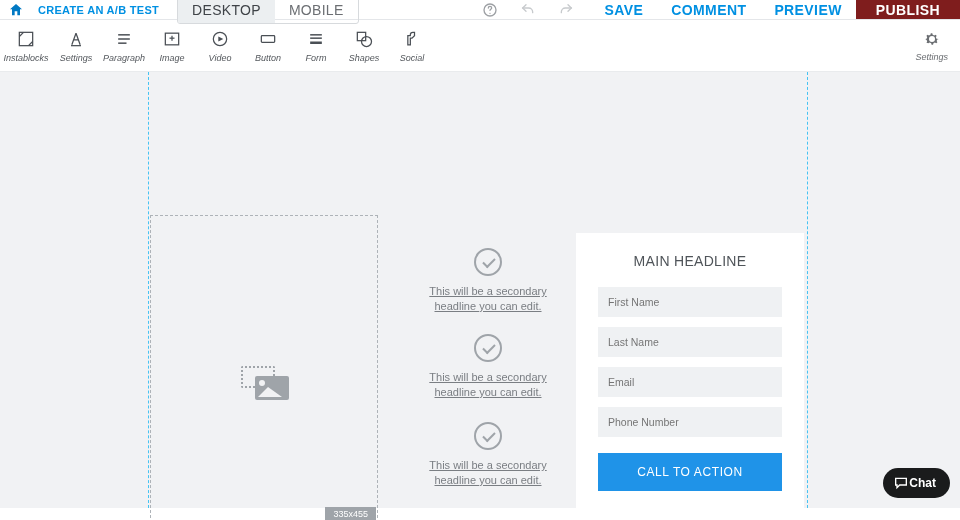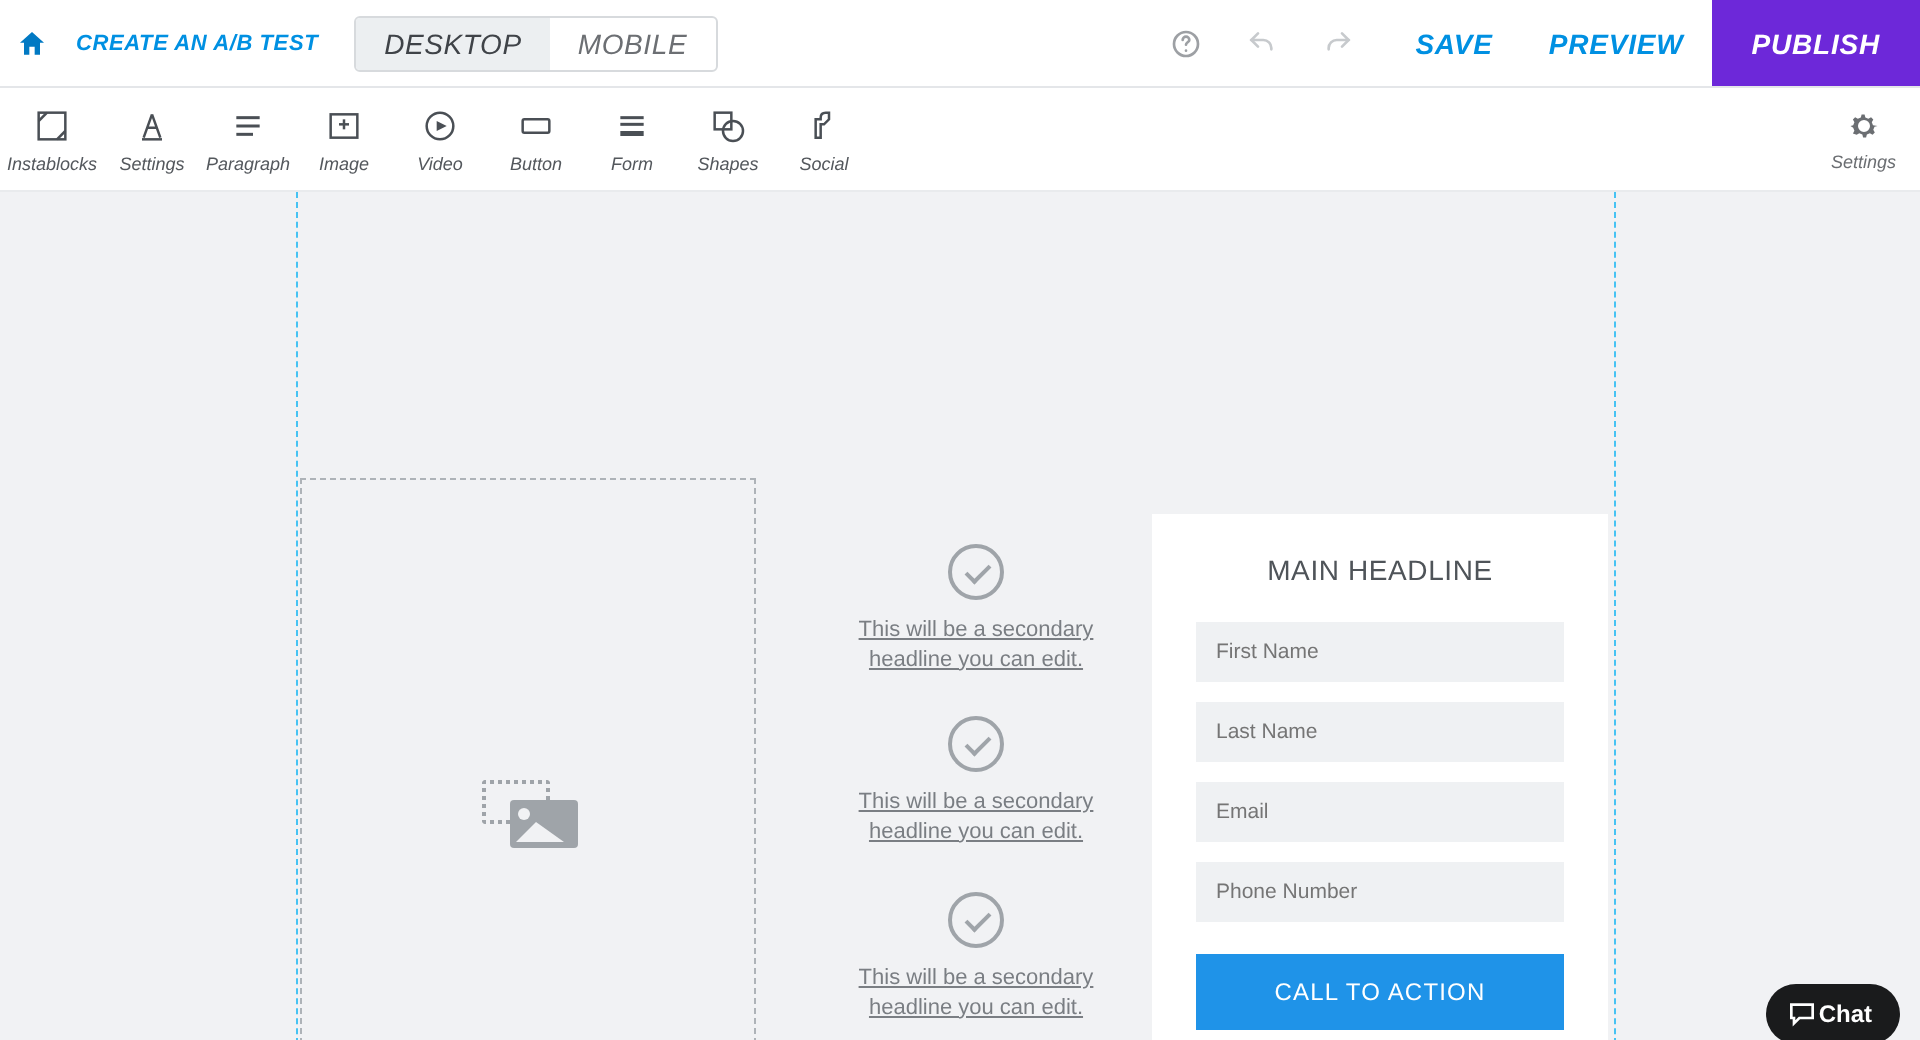--- a/index.html
+++ b/index.html
@@ -1,30 +1,30 @@
 <!DOCTYPE html>
 <html><head>
 <meta charset="utf-8">
 <style>
   * { box-sizing: border-box; margin: 0; padding: 0; }
   body { font-family: -apple-system, BlinkMacSystemFont, "Segoe UI", Arial, sans-serif; background: #fff; width: 960px; height: 520px; overflow: hidden; }
 
   
-  .topbar { height: 44px; display: flex; align-items: center; border-bottom: 1px solid #e4e6e9; padding: 0 0 0 8px; font-style: italic; }
+  .topbar { height: 20px; display: flex; align-items: center; border-bottom: 1px solid #e4e6e9; padding: 0 0 0 8px; }
   .home-ic { width: 16px; height: 16px; color: #0179c3; display: flex; align-items: center; justify-content: center; cursor: pointer; }
   .create-link { margin-left: 14px; color: #0090e2; font-size: 11px; font-weight: 600; letter-spacing: .3px; cursor: pointer; }
   .device-seg { margin-left: 18px; display: flex; border: 1px solid #d7dadd; border-radius: 3px; overflow: hidden; }
   .device-seg div { font-size: 14px; letter-spacing: .3px; padding: 5px 14px; color: #6c6f73; cursor: pointer; }
   .device-seg .active { background: #eceff1; color: #3f4348; }
   .top-right { margin-left: auto; display: flex; align-items: center; height: 100%; }
   .help-ic, .undo-ic, .redo-ic { width: 26px; height: 26px; display:flex; align-items:center; justify-content:center; color:#9da0a4; margin-right: 12px; cursor:pointer; }
   .help-ic svg, .undo-ic svg, .redo-ic svg { width:16px; height:16px; stroke:currentColor; fill:none; }
   .undo-ic, .redo-ic { color:#c7cacd; }
   .top-action { font-size: 14px; font-weight: 600; letter-spacing: .4px; color:#0090e2; padding: 0 14px; height:100%; display:flex; align-items:center; cursor:pointer; }
-  .publish { background:#6d28d9; color:#fff; padding: 0 20px; }
+  .publish { background:#7f1d1d; color:#fff; padding: 0 20px; }
 
   
   .elbar { height: 52px; display: flex; align-items: center; padding-left: 0; border-bottom: 1px solid #e9ebed; position: relative; font-style: italic; }
   .eltool { width: 48px; display: flex; flex-direction: column; align-items: center; cursor: pointer; gap: 4px; }
   .eltool:first-child { width: 52px; }
   .eltool .ic { width: 20px; height: 20px; display:flex; align-items:center; justify-content:center; color:#4a4f55; }
   .eltool .lbl { font-size: 9px; color:#54585d; }
   .settings-tool { position:absolute; right:12px; top:10px; display:flex; flex-direction:column; align-items:center; gap:4px; cursor:pointer; }
   .settings-tool .ic { width:18px; height:18px; color:#6b6e72; }
   .settings-tool .lbl { font-size:9px; color:#6b6e72; }
@@ -89,20 +89,21 @@
           <path d="M4 9h9a6 6 0 016 6v1" stroke-width="2" stroke-linecap="round"></path>
         </svg>
     </div>
     <div class="redo-ic">
       <svg viewBox="0 0 24 24">
           <path d="M15 14l5-5-5-5" stroke-width="2" stroke-linecap="round"></path>
           <path d="M20 9h-9a6 6 0 00-6 6v1" stroke-width="2" stroke-linecap="round"></path>
         </svg>
     </div>
     <div class="top-action">SAVE</div>
+    <div class="top-action">COMMENT</div>
     <div class="top-action">PREVIEW</div>
     <div class="top-action publish">PUBLISH</div>
   </div>
 </div>
 
 <div class="elbar">
   <div class="eltool">
     <div class="ic">
         <svg viewBox="0 0 24 24" width="20" height="20" fill="none" stroke="currentColor" stroke-width="1.5">
           <rect x="4" y="4" width="16" height="16"></rect>

